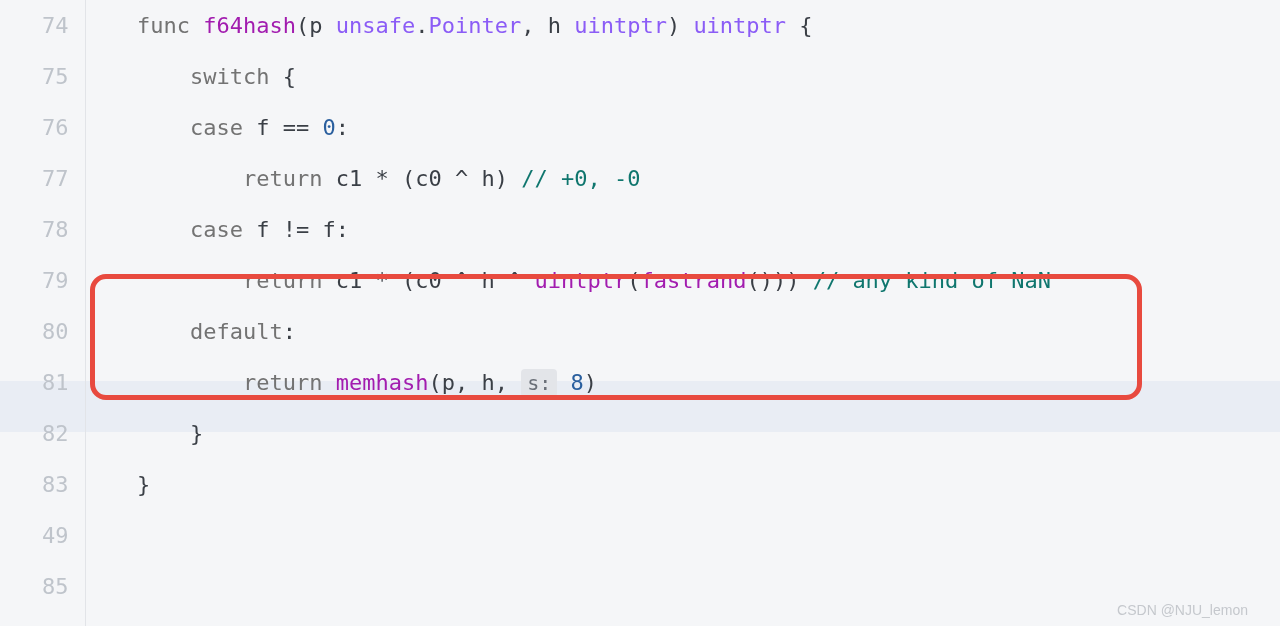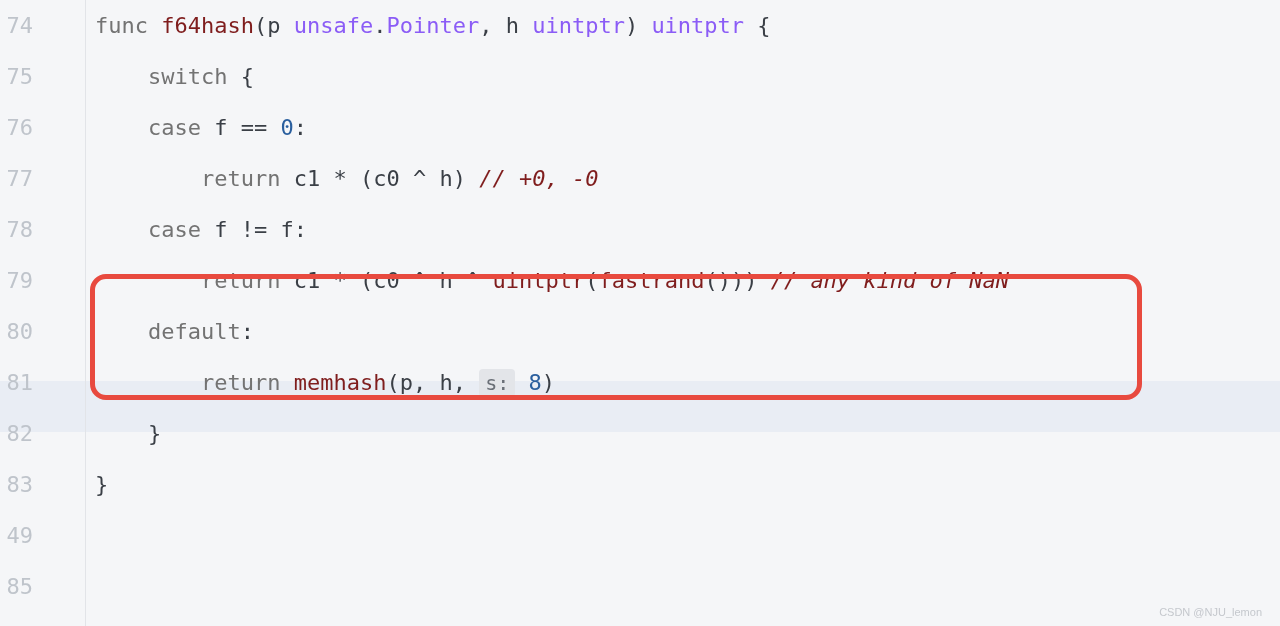--- a/index.html
+++ b/index.html
@@ -35,36 +35,37 @@
     .code-area {
       flex: 1;
       padding-left: 50px;
       position: relative;
     }
     .line {
       height: 51px;
       line-height: 51px;
       white-space: pre;
       position: relative;
+      padding-left: 42px;
     }
     .line-highlight {
       position: absolute;
       left: 0;
       right: 0;
       top: 381px;
       height: 51px;
       background: rgba(200, 210, 230, 0.25);
     }
     .kw { color: #737373; font-weight: 500; }
-    .fn { color: #7f1d1d; }
+    .fn { color: #a21caf; }
     .type { color: #8b5cf6; }
     .ident { color: #3a3f46; }
     .punct { color: #3a3f46; }
     .num { color: #2a5f9e; }
-    .comment { color: #7f1d1d; font-style: italic; }
+    .comment { color: #0f766e; }
     .param-hint {
       background: #e3e5e9;
       border-radius: 4px;
       padding: 2px 6px;
       color: #6b7078;
       font-style: normal;
       font-size: 20px;
     }
     .highlight-box {
       position: absolute;
@@ -72,23 +73,23 @@
       top: 274px;
       width: 1052px;
       height: 126px;
       border: 5px solid #e84a3f;
       border-radius: 16px;
       pointer-events: none;
     }
     .watermark {
       position: absolute;
       bottom: 8px;
-      right: 18px;
+      right: 32px;
       color: #c5c8cd;
-      font-size: 11px;
+      font-size: 14px;
       font-family: Arial, sans-serif;
     }
   </style>
 </head>
 <body>
 
 <div class="line-highlight"></div>
 <div class="margin-line"></div>
 
 <div class="editor">

